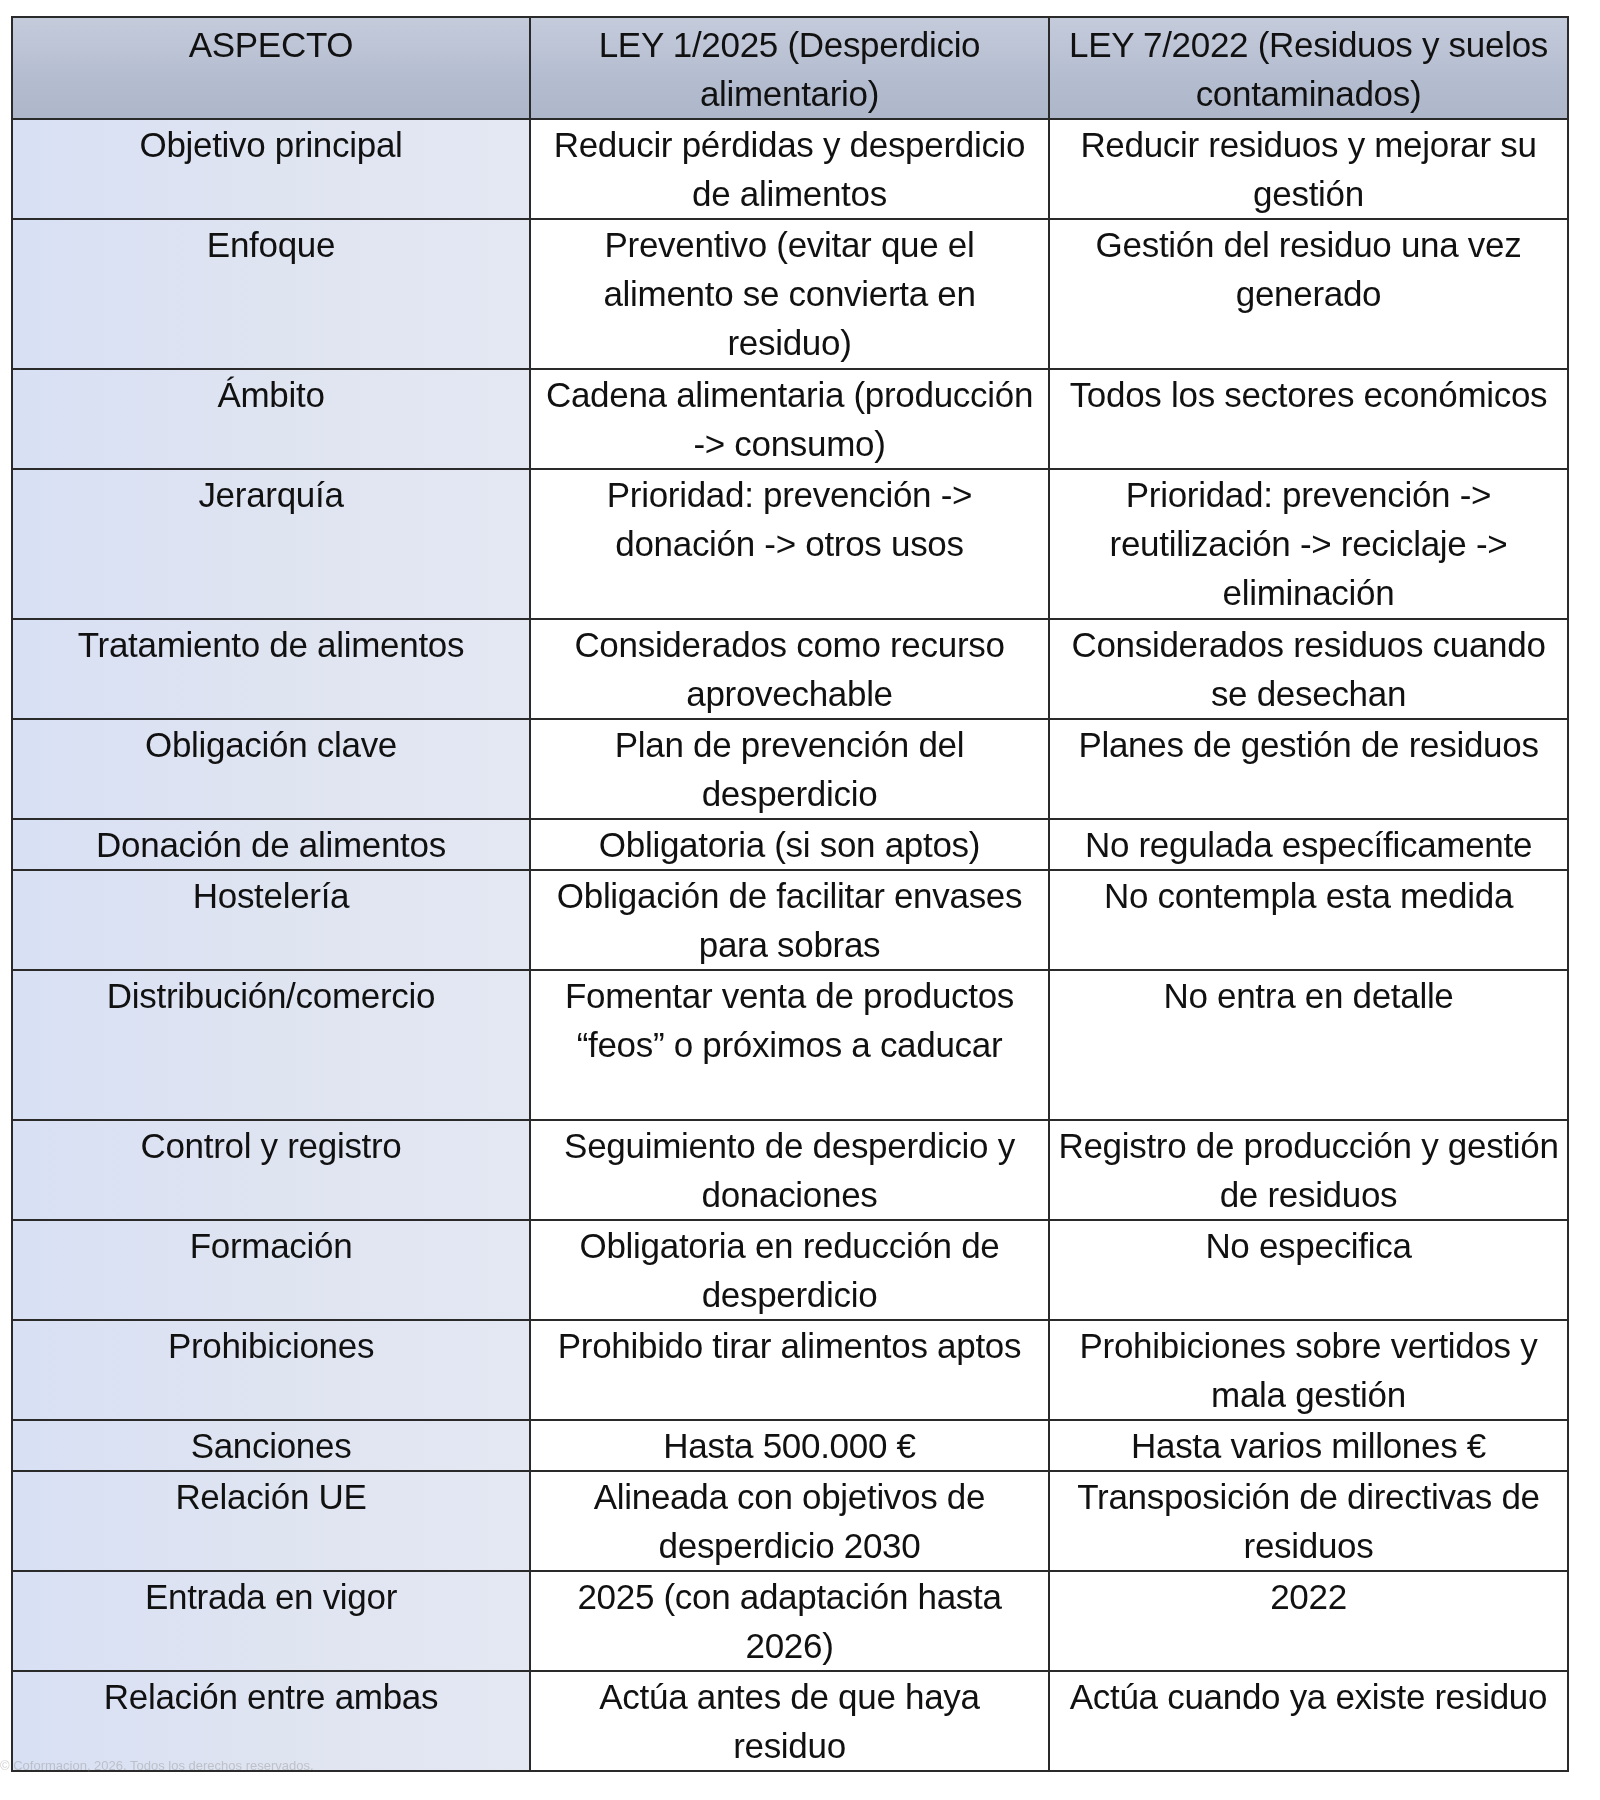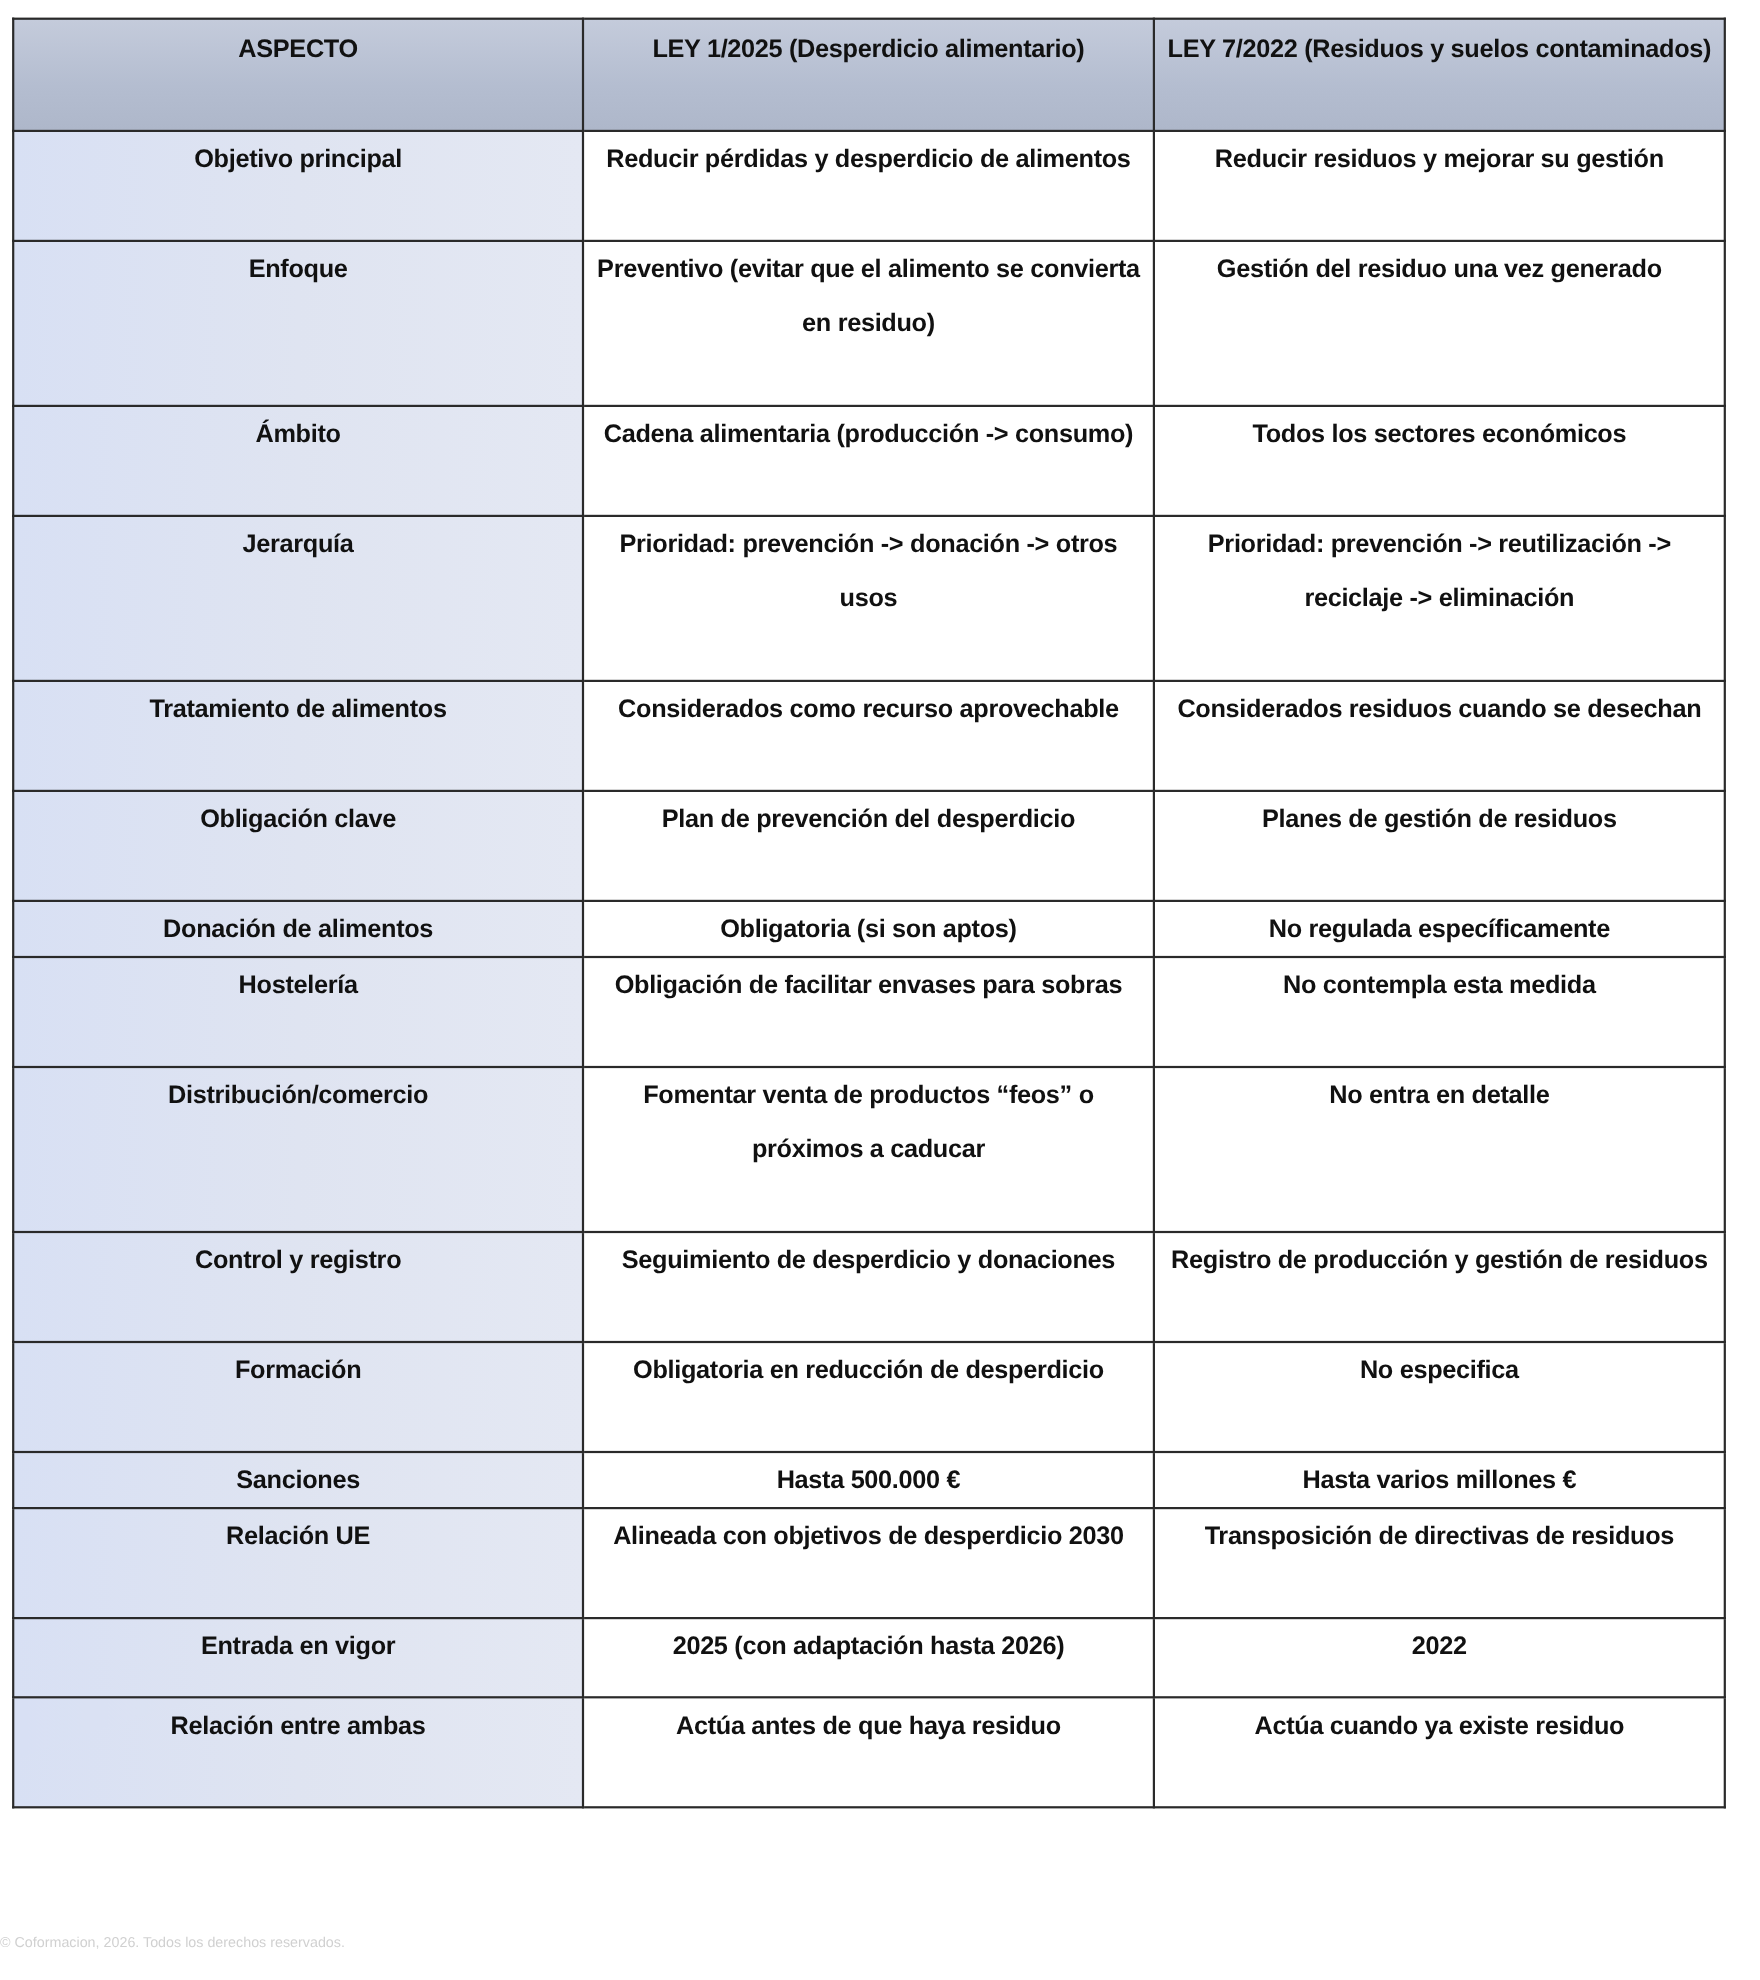--- a/index.html
+++ b/index.html
@@ -2,22 +2,22 @@
 <html><head>
   <meta charset="utf-8">
   <style>
     html, body { margin: 0; padding: 0; background: #ffffff; }
     body { width: 1600px; height: 1800px; position: relative; overflow: hidden;
            font-family: "Liberation Sans", "DejaVu Sans", sans-serif; color: #111; }
     .table-wrap { position: absolute; left: 11px; top: 16px; width: 1556px; }
     table { border-collapse: collapse; width: 1556px; table-layout: fixed; }
     col.c1 { width: 518px; } col.c2 { width: 519px; } col.c3 { width: 519px; }
     th, td { border: 2.5px solid #2a2a2a; text-align: center; vertical-align: top;
-             font-size: 23px; line-height: 49px; padding: 0 8px; letter-spacing: -0.3px;
-             font-weight: bold; }
+             font-size: 35px; line-height: 49px; padding: 0 8px; letter-spacing: -0.3px;
+             font-weight: normal; }
     thead th { background: linear-gradient(180deg, #c4cbdb 0%, #b4bdd0 60%, #aeb7ca 100%);
                height: 98px; padding-top: 2px; }
     tbody td.aspect { background: linear-gradient(90deg, #d8e0f4 0%, #dfe4f1 50%, #e4e8f3 100%); }
     tbody td.val { background: #ffffff; }
     .watermark { position: absolute; left: 0; width: 1444px; top: 1758px; 
                  font-size: 13px; color: rgba(150,150,150,0.45); }
   </style>
 </head>
 <body>
 
@@ -84,20 +84,25 @@
         <tr style="height: 100px;">
           <td class="aspect">Control y registro</td>
           <td class="val">Seguimiento de desperdicio y donaciones</td>
           <td class="val">Registro de producción y gestión de residuos</td>
         </tr>
         <tr style="height: 100px;">
           <td class="aspect">Formación</td>
           <td class="val">Obligatoria en reducción de desperdicio</td>
           <td class="val">No especifica</td>
         </tr>
+        <tr style="height: 100px;">
+          <td class="aspect">Prohibiciones</td>
+          <td class="val">Prohibido tirar alimentos aptos</td>
+          <td class="val">Prohibiciones sobre vertidos y mala gestión</td>
+        </tr>
         <tr style="height: 50px;">
           <td class="aspect">Sanciones</td>
           <td class="val">Hasta 500.000 €</td>
           <td class="val">Hasta varios millones €</td>
         </tr>
         <tr style="height: 100px;">
           <td class="aspect">Relación UE</td>
           <td class="val">Alineada con objetivos de desperdicio 2030</td>
           <td class="val">Transposición de directivas de residuos</td>
         </tr>

